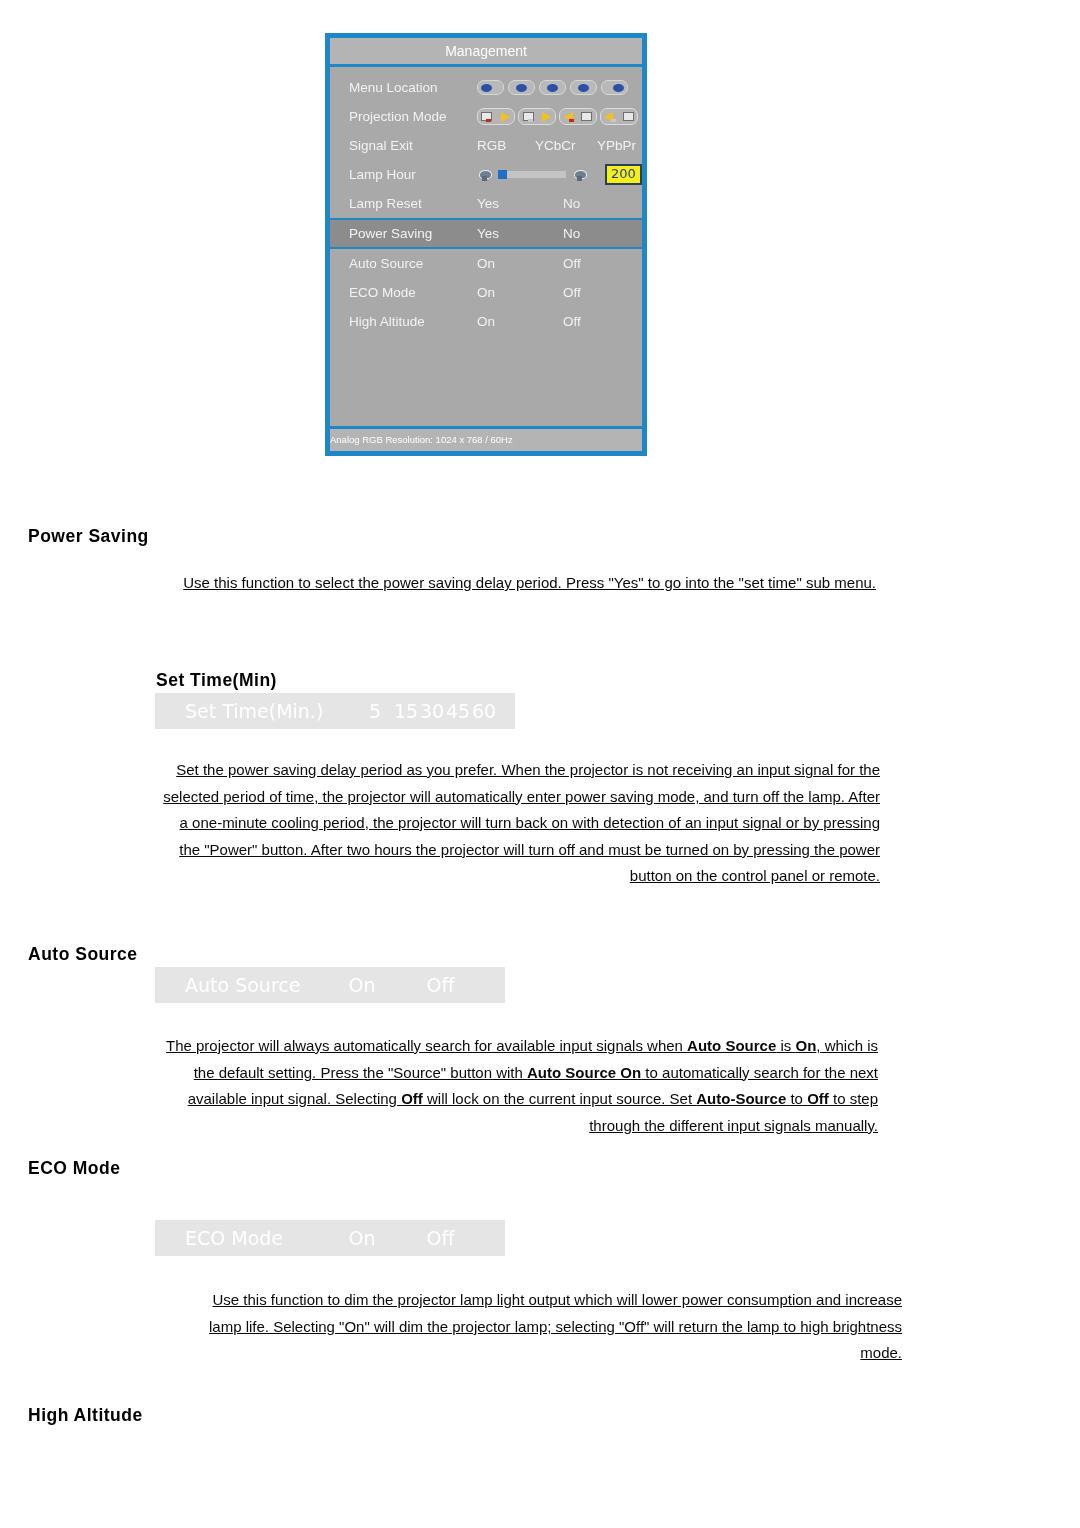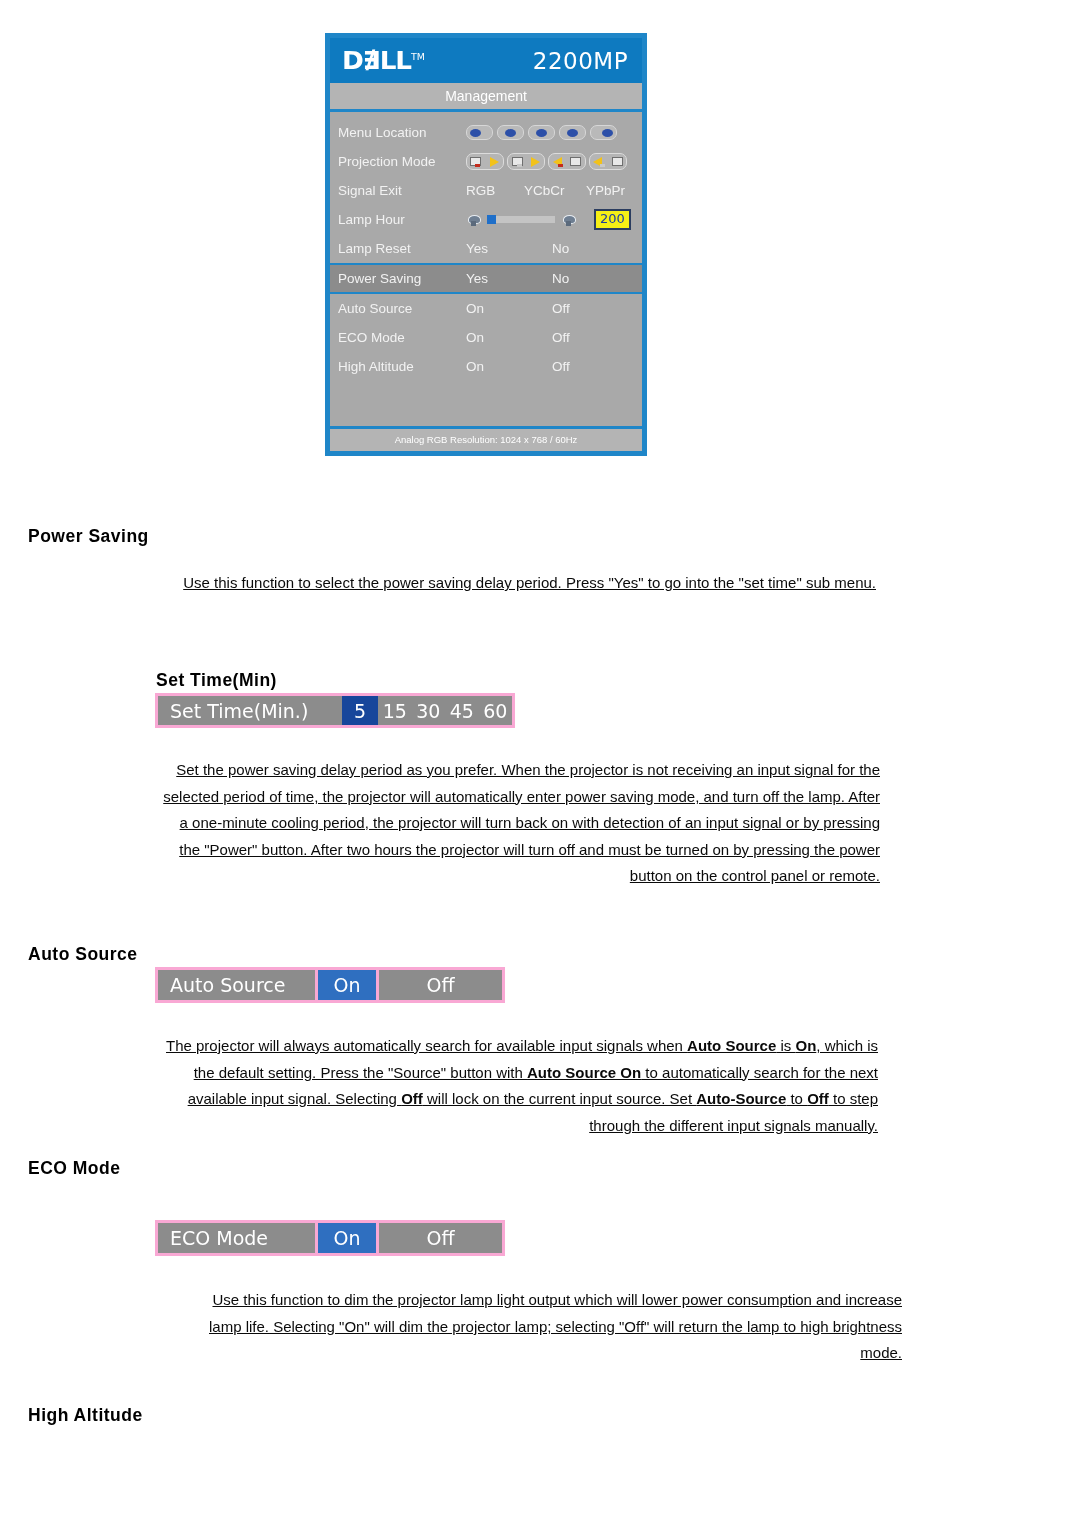--- a/index.html
+++ b/index.html
@@ -84,21 +84,21 @@
     padding: 6px 0 4px 0;
     box-sizing: border-box;
     position: relative;
   }
   .osd-row {
     height: 29px;
     display: flex;
     align-items: center;
     color: #f2f2f2;
     font-size: 13.5px;
-    padding-left: 8px;
+    padding-left: 19px;
     box-sizing: border-box;
   }
   .osd-row.highlight {
     background: #8c8c8c;
     border-top: 2px solid #1f86c8;
     border-bottom: 2px solid #1f86c8;
     height: 31px;
   }
   .osd-label {
     width: 128px;
@@ -224,21 +224,20 @@
   .exit-icon {
     width: 26px; height: 18px;
     position: relative;
   }
   .exit-icon svg { display: block; }
 
   .osd-footer {
     background: #b4b4b4;
     height: 22px;
     line-height: 22px;
-    text-align: center;
     color: #ffffff;
     font-size: 9.5px;
     flex: 0 0 auto;
     border-top: 3px solid #1f86c8;
   }
 
   
   .heading {
     position: absolute;
     left: 28px;
@@ -262,22 +261,22 @@
     font-size: 15px;
     line-height: 26.5px;
     text-align: right;
     color: #0a0a0a;
     text-decoration: underline;
   }
 
   
   .strip {
     position: absolute;
-    background: #f9a8d4;
-    padding: 3px;
+    background: #e5e5e5;
+    padding: 18px;
     box-sizing: border-box;
     display: flex;
     align-items: stretch;
   }
   .strip-seg {
     background: #8c8c8c;
     color: #ffffff;
     display: flex;
     align-items: center;
     justify-content: center;
@@ -295,24 +294,20 @@
     padding-left: 12px;
   }
   .strip-gap { width: 3px; flex: 0 0 3px; background: transparent; }
 </style>
 </head>
 <body>
 
 <div class="osd-wrap">
   <div class="osd-inner">
 
-    <div class="osd-title-bar">
-      <span class="dell-logo"><span>D∄LL</span><sup>TM</sup></span>
-      <span class="model-name">2200MP</span>
-    </div>
 
     <div class="osd-subtitle">Management</div>
 
     <div class="osd-body">
 
       <div class="osd-row">
         <span class="osd-label">Menu Location</span>
         <span class="loc-row">
           <span class="loc-btn">
               <span class="loc-dot p-left"></span>

